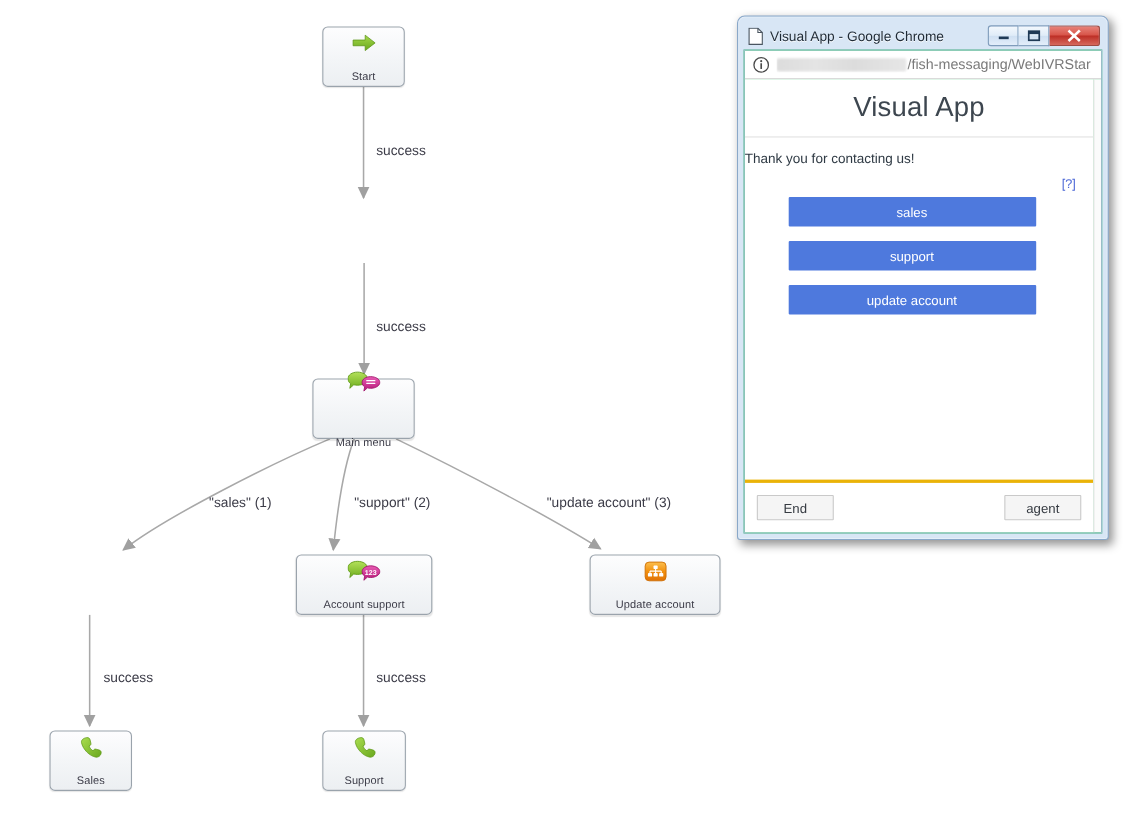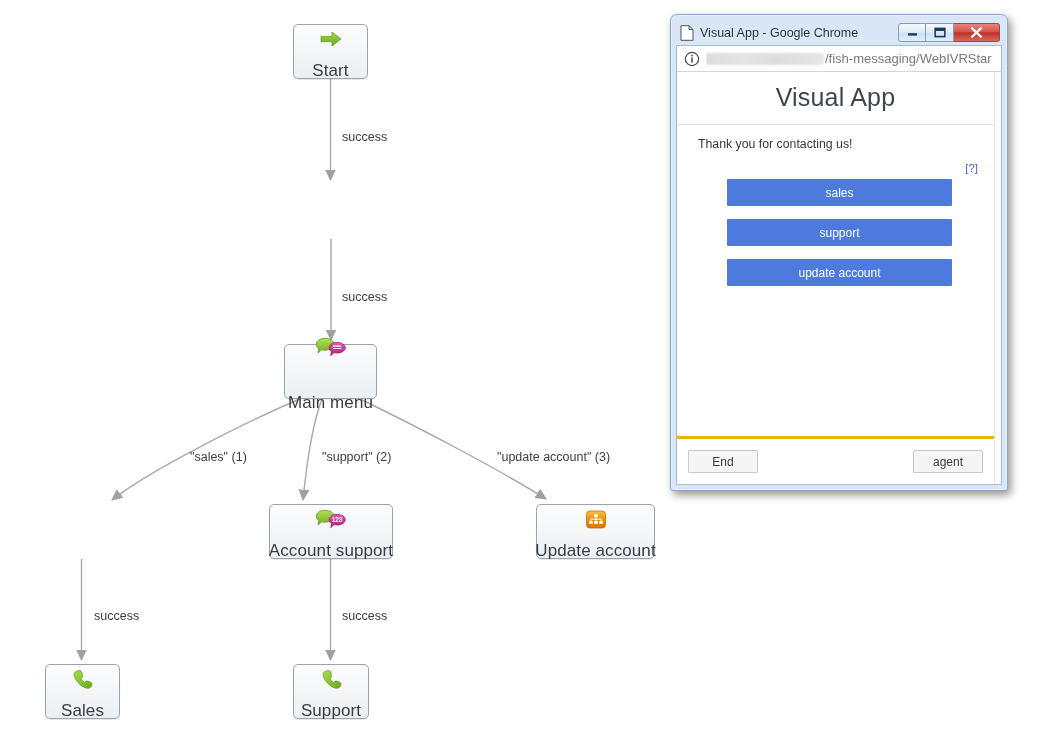--- a/index.html
+++ b/index.html
@@ -19,21 +19,21 @@
     box-sizing:border-box;
     background:linear-gradient(to bottom,#fdfdfe 0%,#f3f5f7 55%,#eceff2 100%);
     border:1px solid #9aa3ac;
     border-radius:5px;
     box-shadow:0 1px 1px rgba(0,0,0,.10);
     display:flex;flex-direction:column;align-items:center;justify-content:center;
     padding-top:3px;
   }
   .node .ico{height:26px;display:flex;align-items:center;justify-content:center;}
   .node .lbl{
-    font-size:17px;color:#3b3b47;letter-spacing:.1px;
+    font-size:10px;color:#3b3b47;letter-spacing:.1px;
     margin-top:14px;white-space:nowrap;line-height:14px;
   }
   .edge-label{
     position:absolute;font-size:12.5px;color:#3c3c48;white-space:nowrap;
   }
 
   
   #win{
     position:absolute;left:670px;top:14px;width:338px;height:477px;
     background:#d8e6f5;
@@ -98,21 +98,21 @@
 
   #page{
     position:absolute;left:0;right:7px;top:26px;bottom:0;
     background:#fff;overflow:hidden;
   }
   #page-header{
     text-align:center;padding:11px 12px 12px;
     border-bottom:1px solid #e2e2e2;
   }
   #app-title{font-size:25px;color:#3d464f;font-weight:400;letter-spacing:.2px;}
-  #page-body{padding:12px 13px 0 21px;position:relative;}
+  #page-body{padding:12px 13px 0 0;position:relative;}
   .ptxt{font-size:12.3px;color:#2f3a44;line-height:15px;}
   .ptxt.first{margin-bottom:10px;}
   #help-link{
     text-align:right;font-size:11.5px;color:#4a66d6;
     margin:7px 3px 0 0;cursor:pointer;
   }
   .choice-btn{
     display:block;width:225px;margin:0 auto 13px auto;
     background:#4e79dd;color:#ffffff;
     border:none;border-radius:1px;

